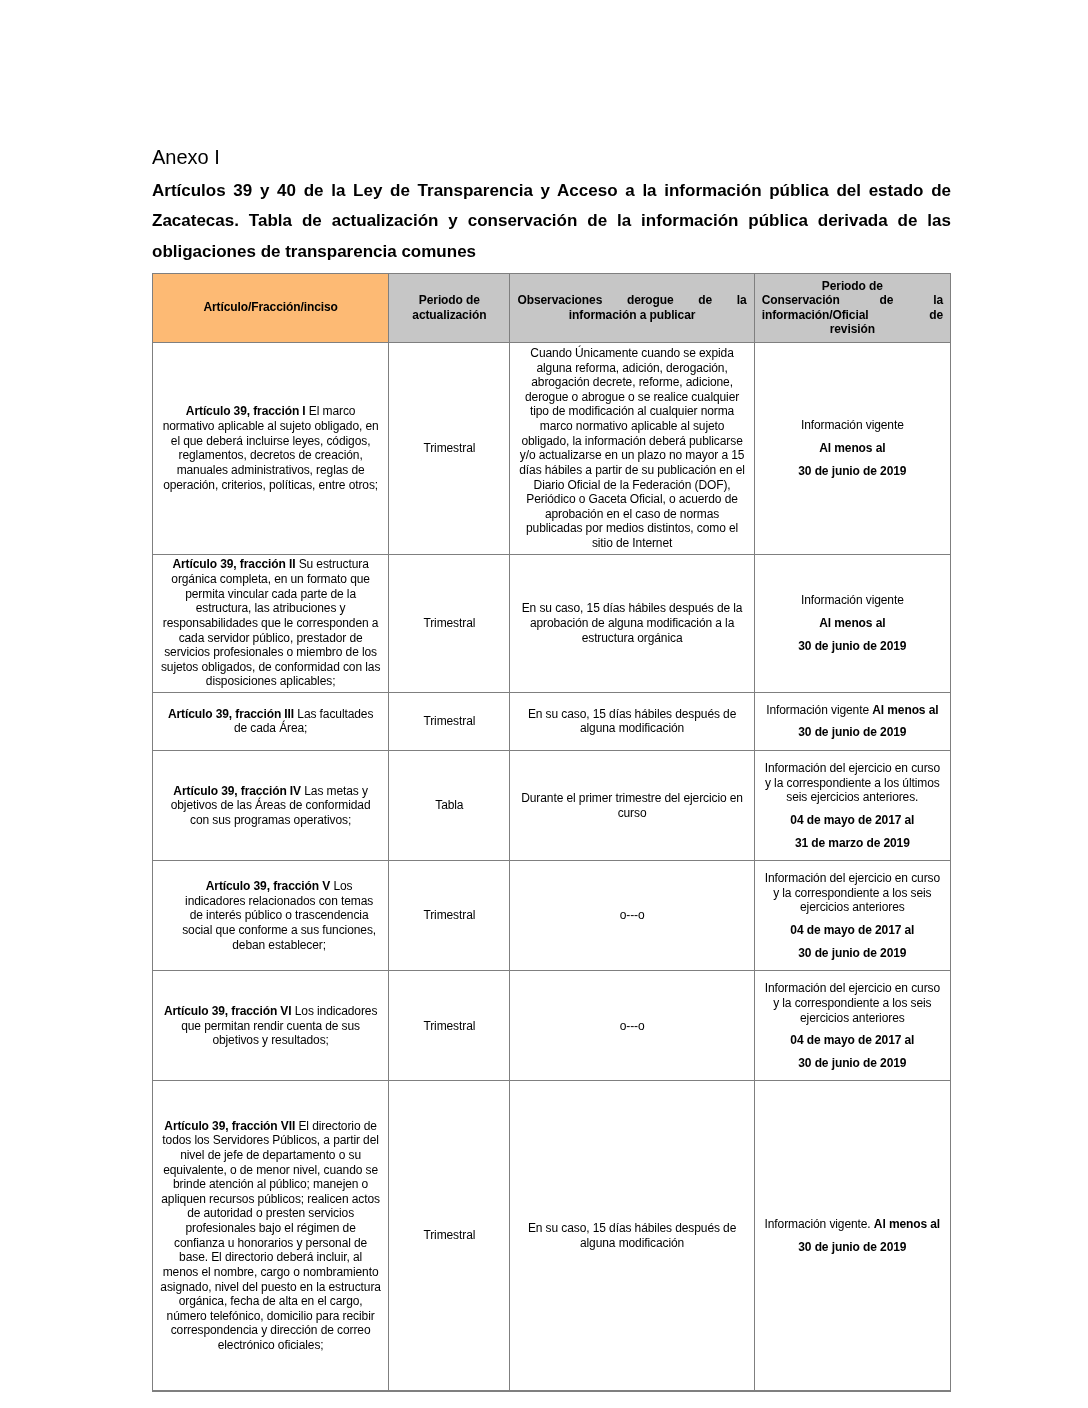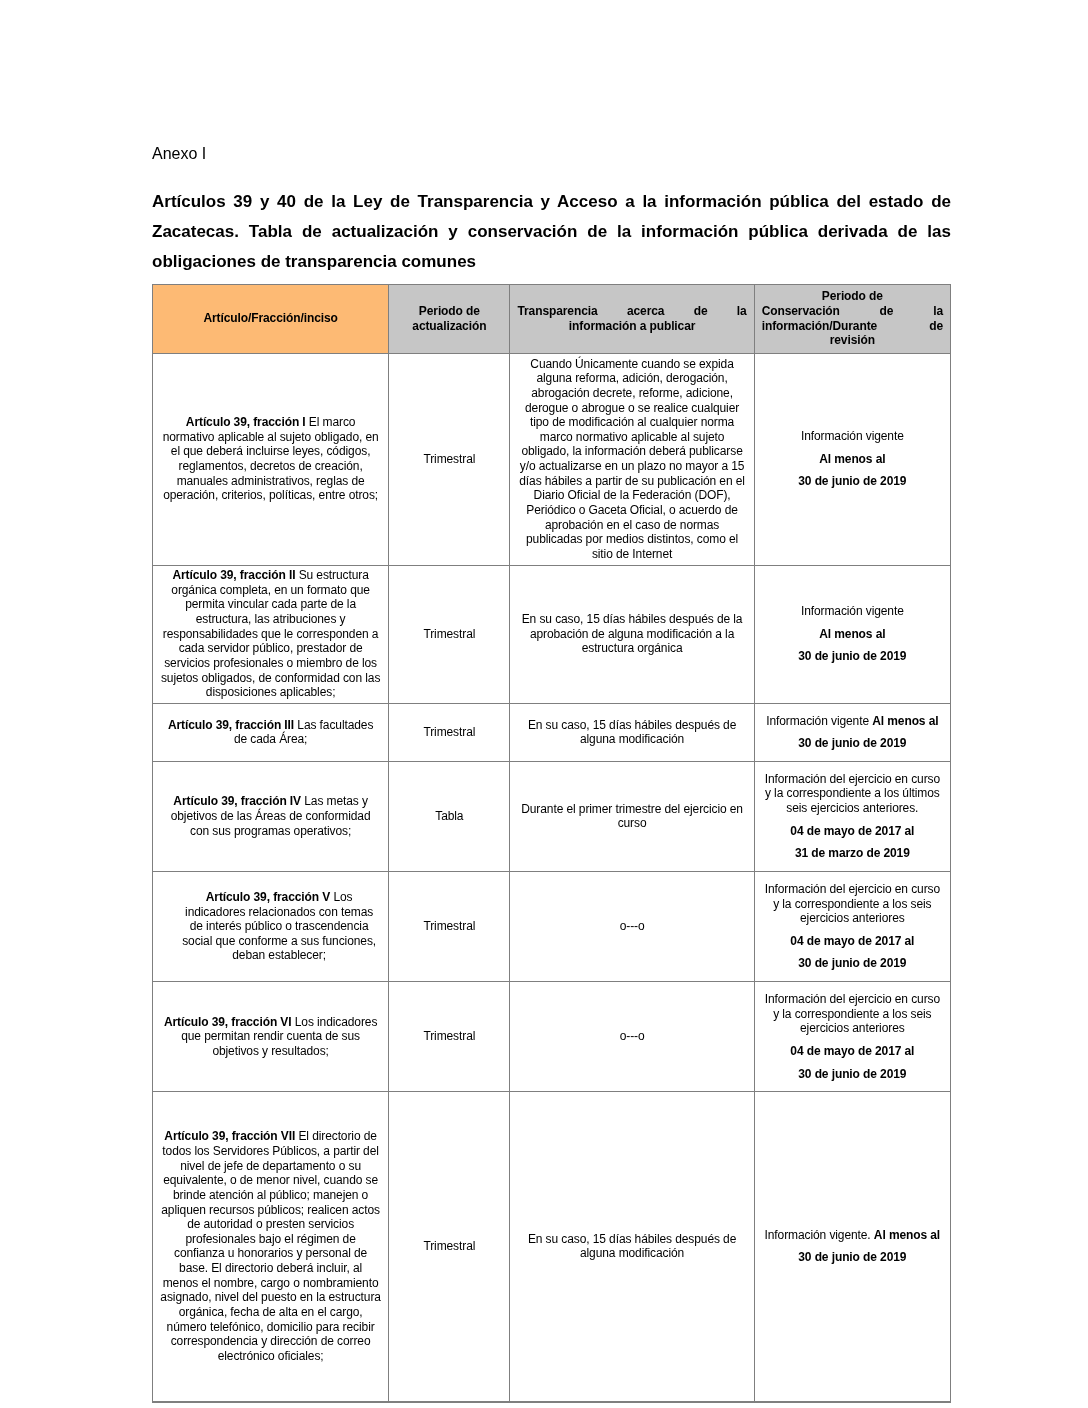--- a/index.html
+++ b/index.html
@@ -14,23 +14,23 @@
     font-family: "Liberation Sans", sans-serif;
     color: #000000;
   }
   .content {
     position: absolute;
     left: 152px;
     top: 144px;
     width: 799px;
   }
   .anexo-heading {
-    font-size: 16px;
+    font-size: 20px;
     font-weight: 400;
-    margin: 0 0 22px 0;
+    margin: 0 0 6px 0;
     line-height: 1.3;
   }
   .doc-title {
     font-size: 17px;
     font-weight: 700;
     line-height: 1.78;
     text-align: justify;
     margin: 0 0 6px 0;
   }
   table.main-table {
@@ -81,27 +81,27 @@
     <thead>
       <tr>
           <th style="background: #fdba74; border-color: rgb(127, 127, 127);">
             <span class="hline">Artículo/Fracción/inciso</span>
           </th>
           <th style="background: rgb(198, 198, 198); border-color: rgb(127, 127, 127);">
             <span class="hline">Periodo de</span>
             <span class="hline">actualización</span>
           </th>
           <th style="background: rgb(198, 198, 198); border-color: rgb(127, 127, 127);">
-            <span class="hline spread">Transparencia acerca de la</span>
+            <span class="hline spread">Observaciones derogue de la</span>
             <span class="hline">información a publicar</span>
           </th>
           <th style="background: rgb(198, 198, 198); border-color: rgb(127, 127, 127);">
             <span class="hline">Periodo de</span>
             <span class="hline spread">Conservación de la</span>
-            <span class="hline spread">información/Durante de</span>
+            <span class="hline spread">información/Oficial de</span>
             <span class="hline">revisión</span>
           </th>
         </tr>
     </thead>
     <tbody>
         <tr style="height: 212px;">
           <td style="border-color: rgb(127, 127, 127);"><span class="b">Artículo 39, fracción I</span><span> El marco normativo aplicable al sujeto obligado, en el que deberá incluirse leyes, códigos, reglamentos, decretos de creación, manuales administrativos, reglas de operación, criterios, políticas, entre otros;</span></td>
           <td style="border-color: rgb(127, 127, 127);">Trimestral</td>
           <td style="border-color: rgb(127, 127, 127);">Cuando Únicamente cuando se expida alguna reforma, adición, derogación, abrogación decrete, reforme, adicione, derogue o abrogue o se realice cualquier tipo de modificación al cualquier norma marco normativo aplicable al sujeto obligado, la información deberá publicarse y/o actualizarse en un plazo no mayor a 15 días hábiles a partir de su publicación en el Diario Oficial de la Federación (DOF), Periódico o Gaceta Oficial, o acuerdo de aprobación en el caso de normas publicadas por medios distintos, como el sitio de Internet</td>
           <td style="border-color: rgb(127, 127, 127);">

